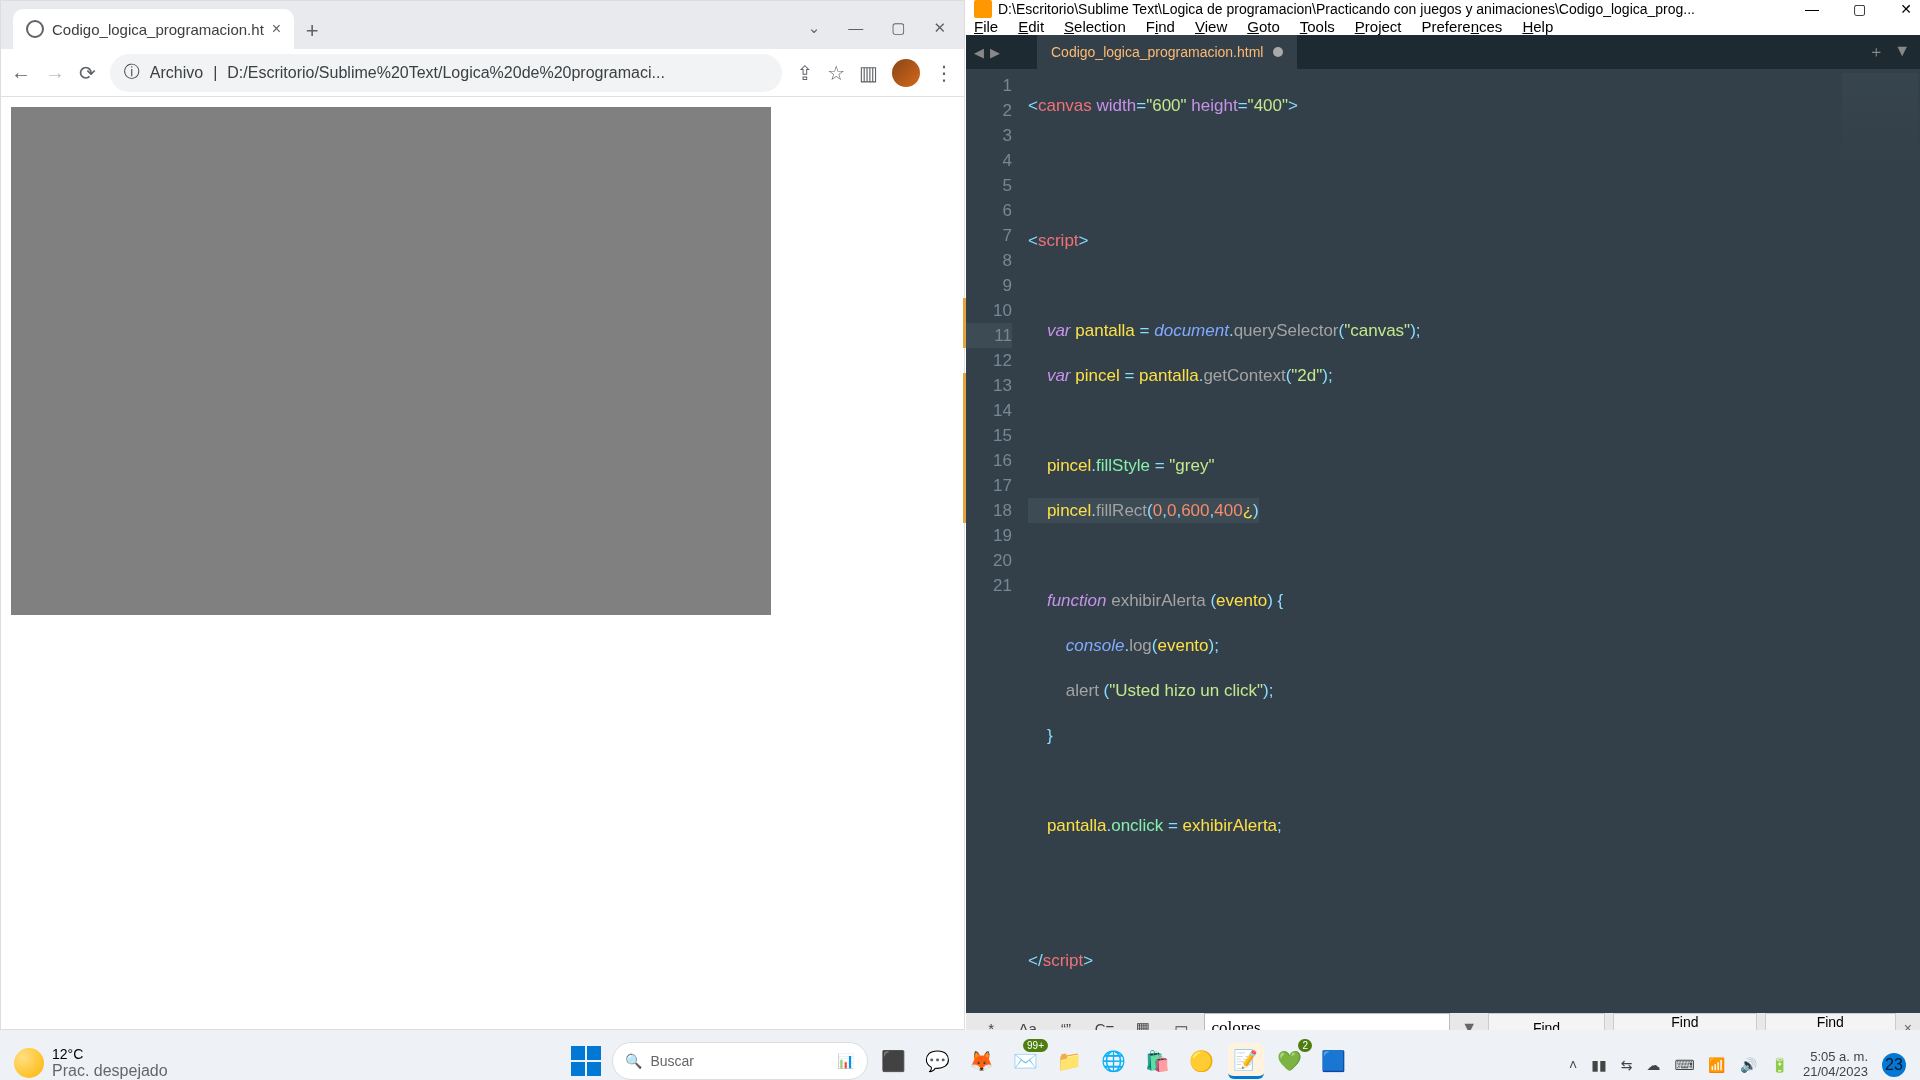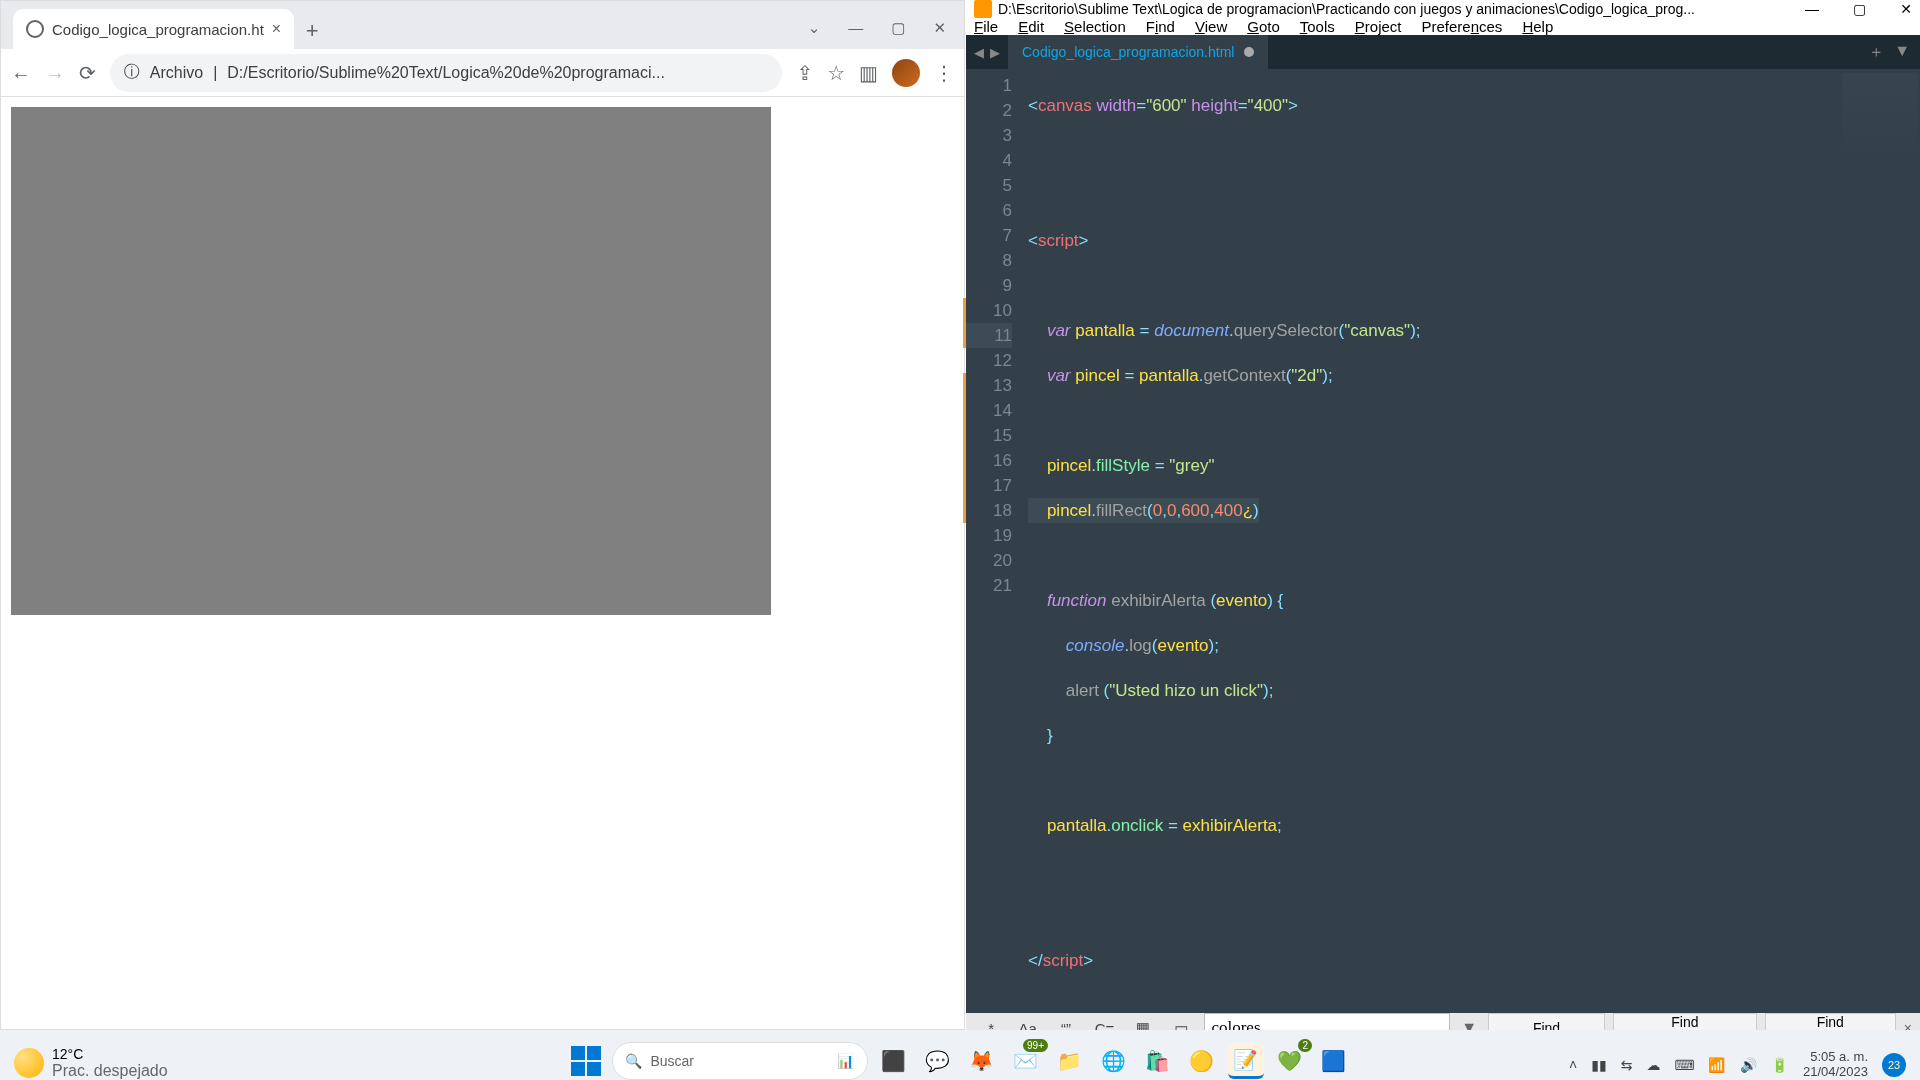--- a/index.html
+++ b/index.html
@@ -22,21 +22,21 @@
 
 
 .sublime { position: absolute; left: 966px; top: 0; width: 954px; height: 1030px; background: #334049; color: #d4d4d4; display: flex; flex-direction: column; font-family: Consolas, monospace; }
 .sublime-title { height: 32px; background: #fff; color: #000; display: flex; align-items: center; padding: 0 8px; font-size: 14px; font-family: "Segoe UI"; }
 .sublime-title .icon { width: 18px; height: 18px; background: #ff9800; margin-right: 6px; border-radius: 2px; }
 .sublime-title .wc { margin-left: auto; display: flex; gap: 34px; font-size: 14px; }
 .sublime-menu { height: 28px; background: #fff; color: #000; display: flex; align-items: center; padding: 0 8px; gap: 20px; font-size: 15px; font-family: "Segoe UI"; }
 .sublime-menu span u { text-decoration: underline; }
 .sublime-tabs { height: 34px; background: #1e2a31; display: flex; align-items: center; }
 .sublime-tabs .arrows { display: flex; gap: 6px; padding: 0 8px; color: #888; font-size: 13px; }
-.sublime-tab { height: 34px; background: #334049; display: flex; align-items: center; padding: 0 14px; gap: 10px; font-size: 14px; color: #0ea5e9; }
+.sublime-tab { height: 34px; background: #334049; display: flex; align-items: center; padding: 0 14px; gap: 10px; font-size: 14px; color: #fdba74; margin-left: 29px; }
 .sublime-tab .dot { width: 10px; height: 10px; border-radius: 50%; background: #aaa; }
 .sublime-tabs .right { margin-left: auto; display: flex; gap: 10px; padding: 0 10px; color: #888; }
 .editor { flex: 1; display: flex; position: relative; font-size: 17px; }
 .gutter { width: 56px; text-align: right; padding: 4px 10px 0 0; color: #768896; background: #334049; }
 .gutter div { height: 25px; line-height: 25px; }
 .gutter .mod { border-left: 3px solid #e6a23c; margin-left: -3px; }
 .code { flex: 1; padding: 4px 0 0 6px; white-space: pre; }
 .code .line { height: 25px; line-height: 25px; }
 .code .hl { background: #3d4b55; display: inline-block; min-width: 30px; }
 .minimap { position: absolute; right: 2px; top: 4px; width: 76px; height: 90px; background: linear-gradient(#3a4852,#334049); opacity: 0.6; border-radius: 3px; }
@@ -67,21 +67,21 @@
 .taskbar .weather { display: flex; align-items: center; gap: 8px; }
 .taskbar .wicon { width: 30px; height: 30px; border-radius: 50%; background: radial-gradient(circle at 30% 30%, #ffe082, #ffb300); }
 .taskbar .center { position: absolute; left: 50%; transform: translateX(-50%); display: flex; align-items: center; gap: 8px; }
 .taskbar .winlogo { width: 30px; height: 30px; display: grid; grid-template: 1fr 1fr / 1fr 1fr; gap: 2px; }
 .taskbar .winlogo div { background: #0078d4; }
 .taskbar .search { width: 256px; height: 38px; background: #fff; border-radius: 20px; display: flex; align-items: center; padding: 0 12px; gap: 8px; color: #666; border: 1px solid #ddd; }
 .taskbar .app { width: 36px; height: 36px; border-radius: 6px; display: flex; align-items: center; justify-content: center; font-size: 20px; position: relative; }
 .taskbar .badge { position: absolute; top: -4px; right: -4px; background: #4d7c0f; color: #fff; font-size: 10px; padding: 1px 4px; border-radius: 8px; }
 .taskbar .tray { margin-left: auto; display: flex; align-items: center; gap: 14px; font-size: 14px; color: #444; }
 .taskbar .clock { text-align: right; font-size: 13px; line-height: 1.15; }
-.taskbar .notif { width: 24px; height: 24px; background: #0078d4; color: #fef9c3; border-radius: 50%; font-size: 11px; display: flex; align-items: center; justify-content: center; }
+.taskbar .notif { width: 24px; height: 24px; background: #0078d4; color: #0f172a; border-radius: 50%; font-size: 16px; display: flex; align-items: center; justify-content: center; }
 </style>
 </head>
 <body>
 
 <div class="chrome">
   <div class="chrome-tabs">
     <div class="chrome-tab">
       <span class="favicon"></span>
       <span>Codigo_logica_programacion.ht</span>
       <span class="close">×</span>

